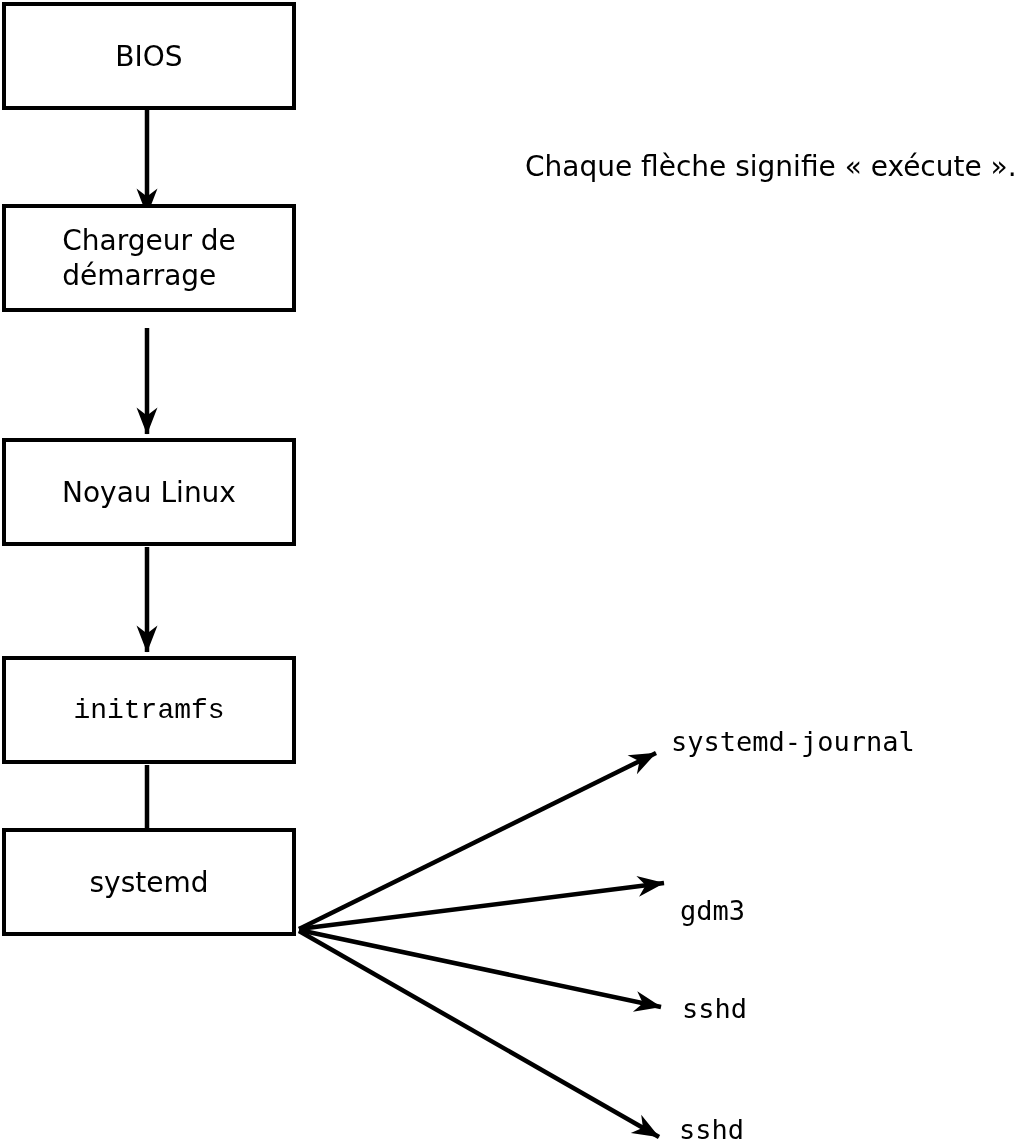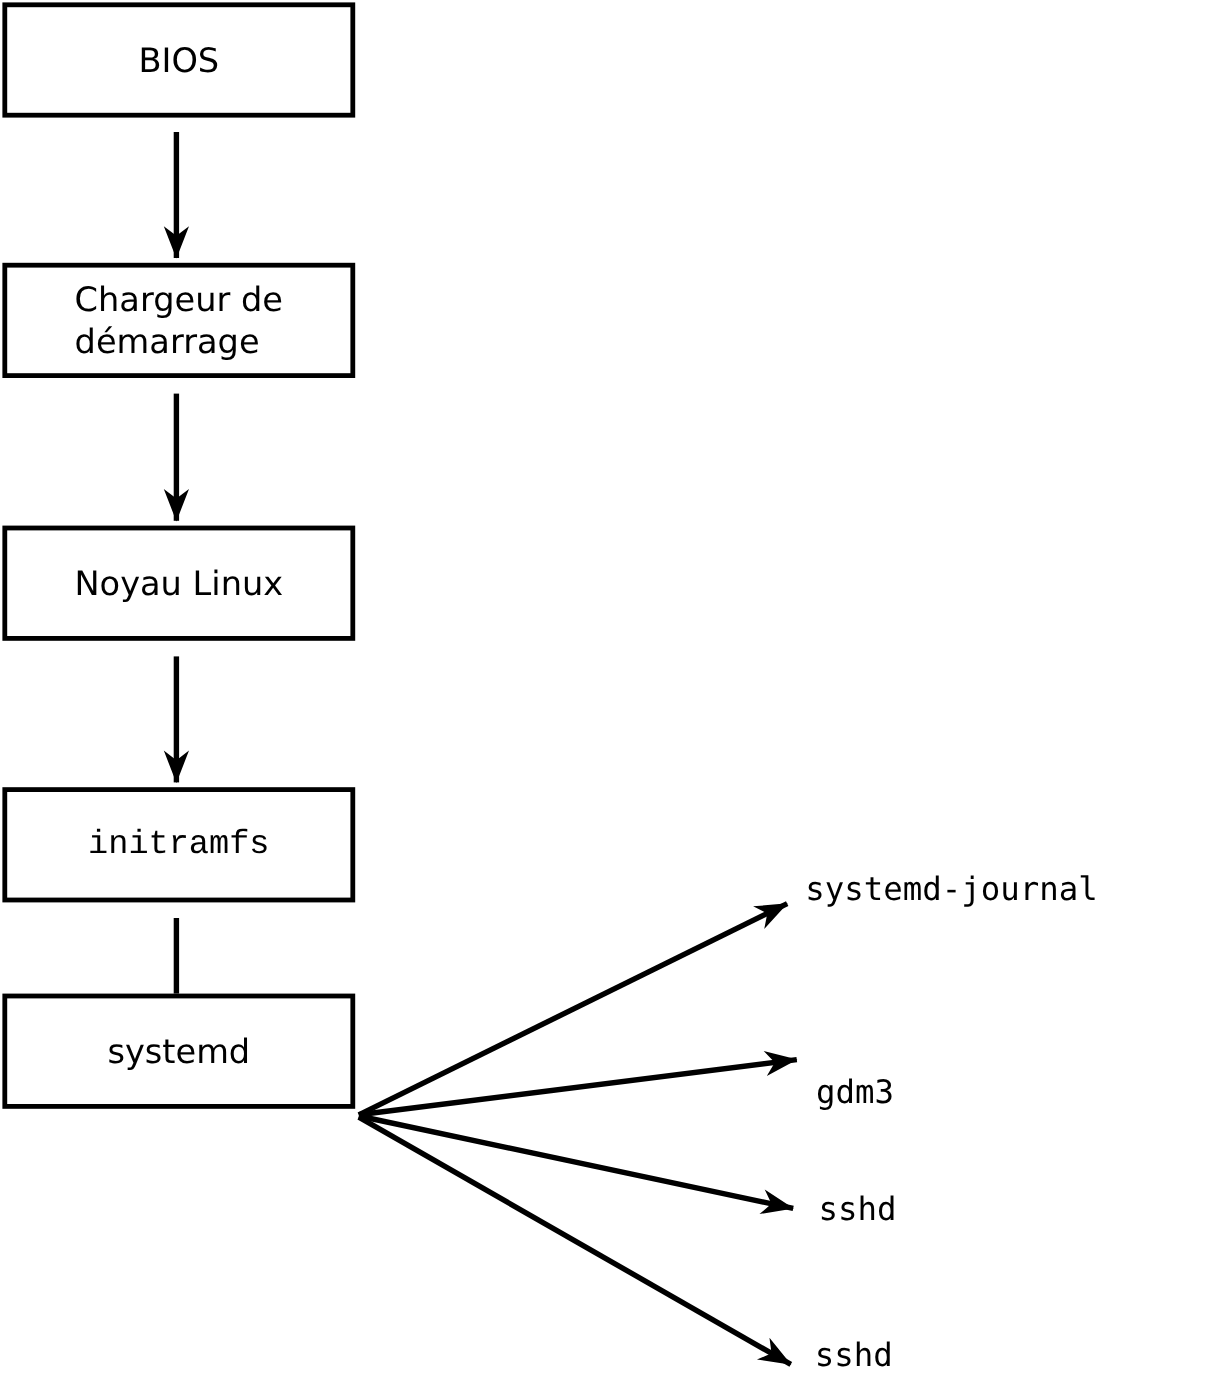--- a/index.html
+++ b/index.html
@@ -24,36 +24,36 @@
     height: 1144px;
   }
   .arrow-layer line {
     stroke: #000000;
     stroke-width: 4.5;
   }
   .node {
     position: absolute;
     left: 2px;
     width: 294px;
-    height: 96px;
+    height: 108px;
     box-sizing: border-box;
     border: 4px solid #000000;
     background: #ffffff;
     display: flex;
     align-items: center;
     justify-content: center;
     font-size: 28px;
     line-height: 35px;
   }
   .node .node-label {
     white-space: pre-line;
     text-align: left;
   }
   .node-bios      { top: 2px; }
-  .node-bootloader{ top: 219px; justify-content: center; }
+  .node-bootloader{ top: 204px; justify-content: center; }
   .node-kernel    { top: 438px; }
   .node-initramfs { top: 656px; font-family: Liberation Mono, monospace; }
   .node-systemd   { top: 828px; }
 
   .proc-label {
     position: absolute;
     font-family: "DejaVu Sans Mono", "Liberation Mono", monospace;
     font-size: 27px;
     line-height: 31px;
     white-space: nowrap;
@@ -112,14 +112,15 @@
 
   <div class="node node-systemd">
     <span class="node-label">systemd</span>
   </div>
 
   <div class="proc-label proc-journal">systemd-journal</div>
   <div class="proc-label proc-gdm3">gdm3</div>
   <div class="proc-label proc-getty">sshd</div>
   <div class="proc-label proc-sshd">sshd</div>
 
+  <div class="annotation">Chaque flèche signifie « exécute ».</div>
 
 </div>
 
 </body></html>

